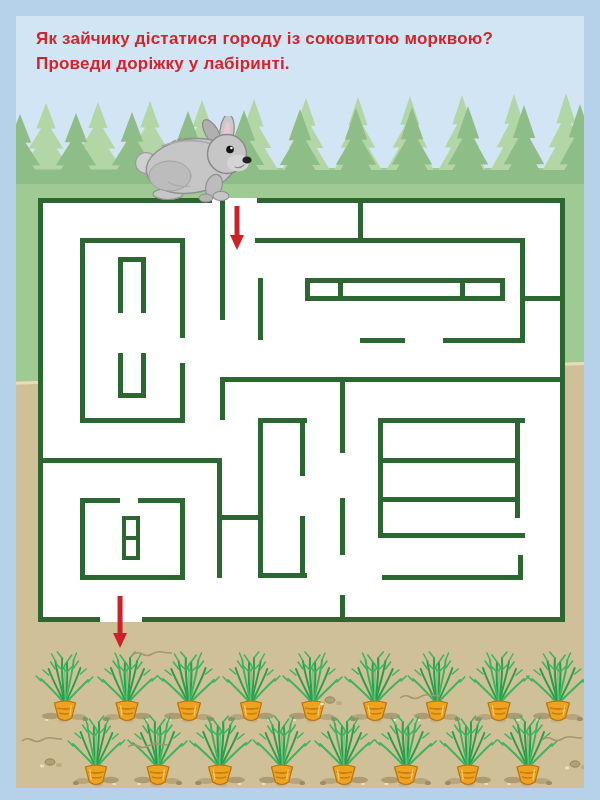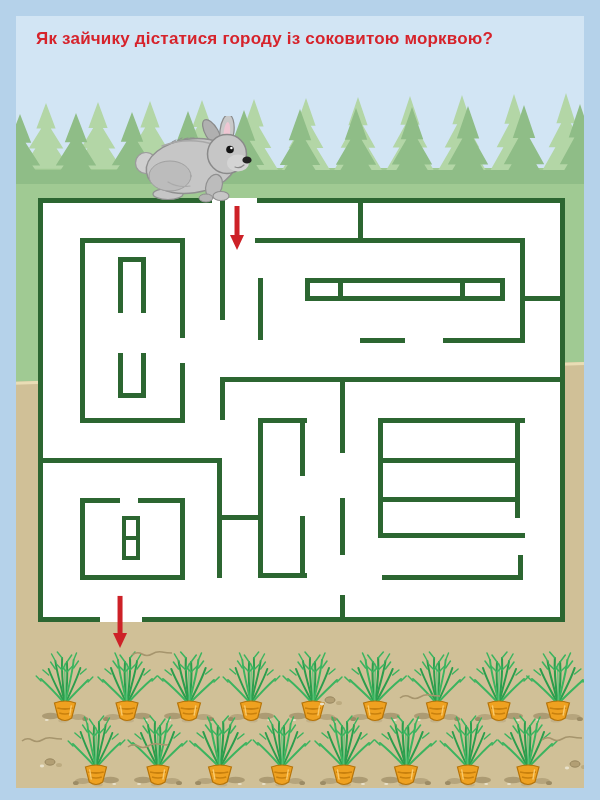--- a/index.html
+++ b/index.html
@@ -18,20 +18,21 @@
   .garden-svg{position:absolute;left:0;top:628px;width:600px;height:172px;z-index:5;}
   .frame{position:absolute;inset:0;z-index:20;pointer-events:none;border-style:solid;}
 </style>
 </head>
 <body>
 
 <div class="page" id="page" style="background: rgb(210, 229, 244);">
 
   <div class="title-block" style="color: rgb(214, 35, 43);">
     <div>Як зайчику дістатися городу із соковитою морквою?</div>
+    <div>Проведи доріжку у лабіринті.</div>
   </div>
 
   <div class="grass" id="grass" style="background: rgb(160, 202, 147);"></div>
 
   <svg class="forest-svg" id="forest" viewBox="0 0 600 110">
       <polygon points="-6.0,30.0 3.6,55.0 -1.2,55.0 11.3,74.7 4.6,74.7 18.0,94.5 -30.0,94.5 -16.6,74.7 -23.3,74.7 -10.8,55.0 -15.6,55.0" fill="#b3d6a6"></polygon>
       <polygon points="46.0,29.0 55.6,54.4 50.8,54.4 63.3,74.6 56.6,74.6 70.0,94.7 22.0,94.7 35.4,74.6 28.7,74.6 41.2,54.4 36.4,54.4" fill="#b3d6a6"></polygon>
       <polygon points="98.0,28.0 107.6,53.9 102.8,53.9 115.3,74.4 108.6,74.4 122.0,95.0 74.0,95.0 87.4,74.4 80.7,74.4 93.2,53.9 88.4,53.9" fill="#b3d6a6"></polygon>
       <polygon points="150.0,27.0 159.6,53.4 154.8,53.4 167.3,74.3 160.6,74.3 174.0,95.2 126.0,95.2 139.4,74.3 132.7,74.3 145.2,53.4 140.4,53.4" fill="#b3d6a6"></polygon>
       <polygon points="202.0,26.0 211.6,52.9 206.8,52.9 219.3,74.2 212.6,74.2 226.0,95.4 178.0,95.4 191.4,74.2 184.7,74.2 197.2,52.9 192.4,52.9" fill="#b3d6a6"></polygon>

